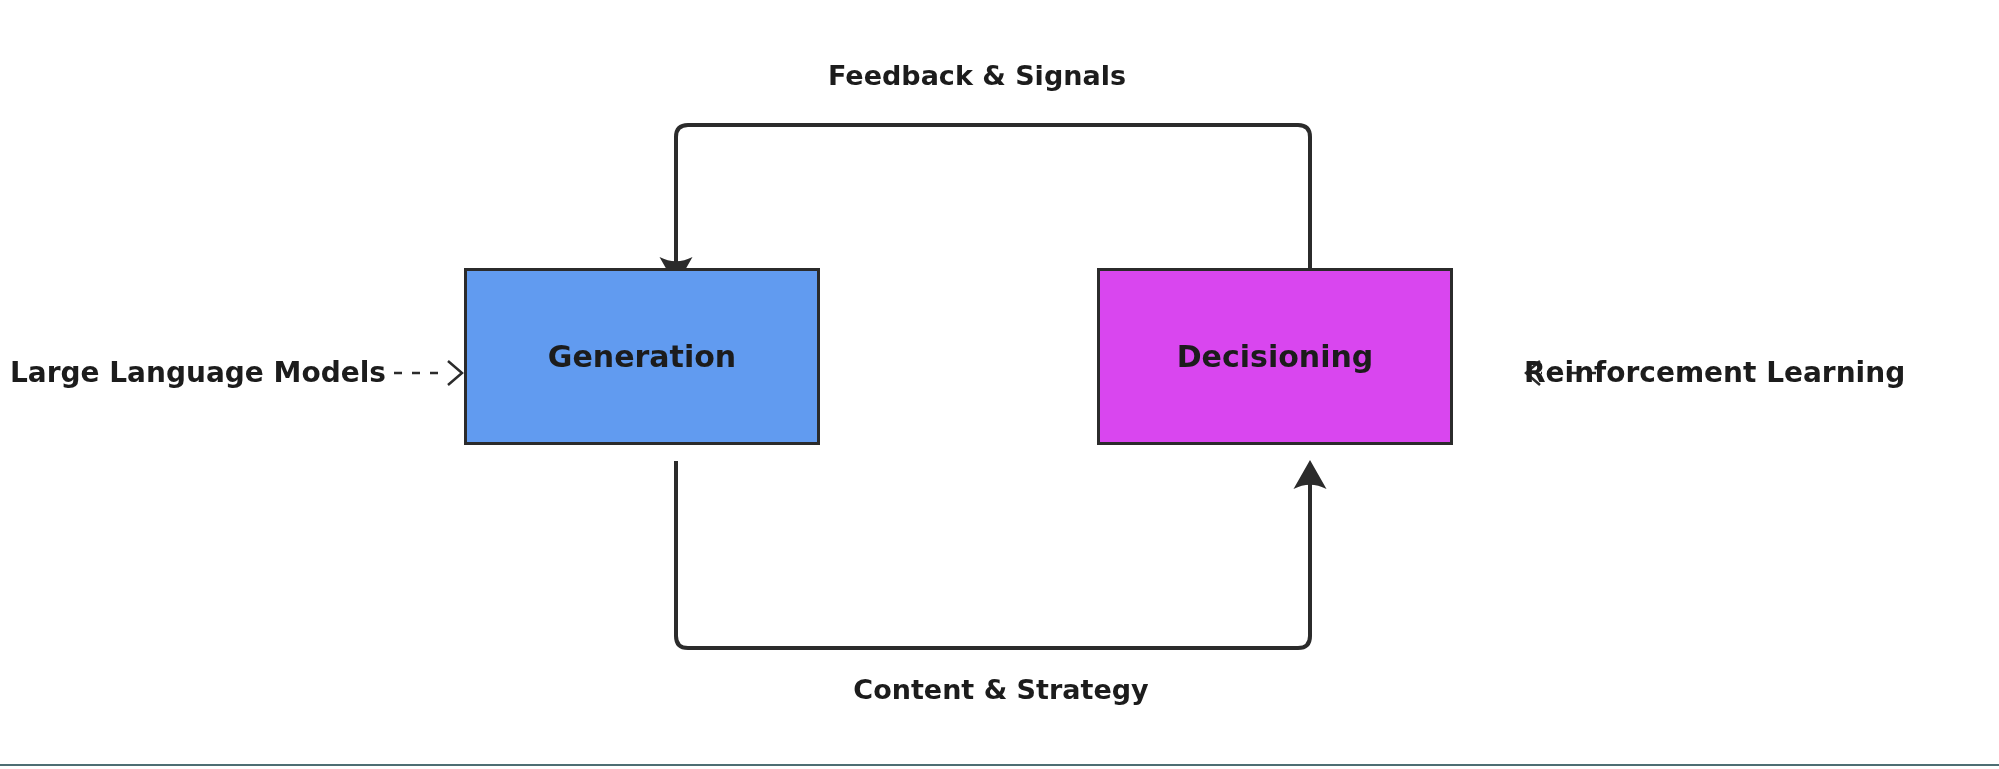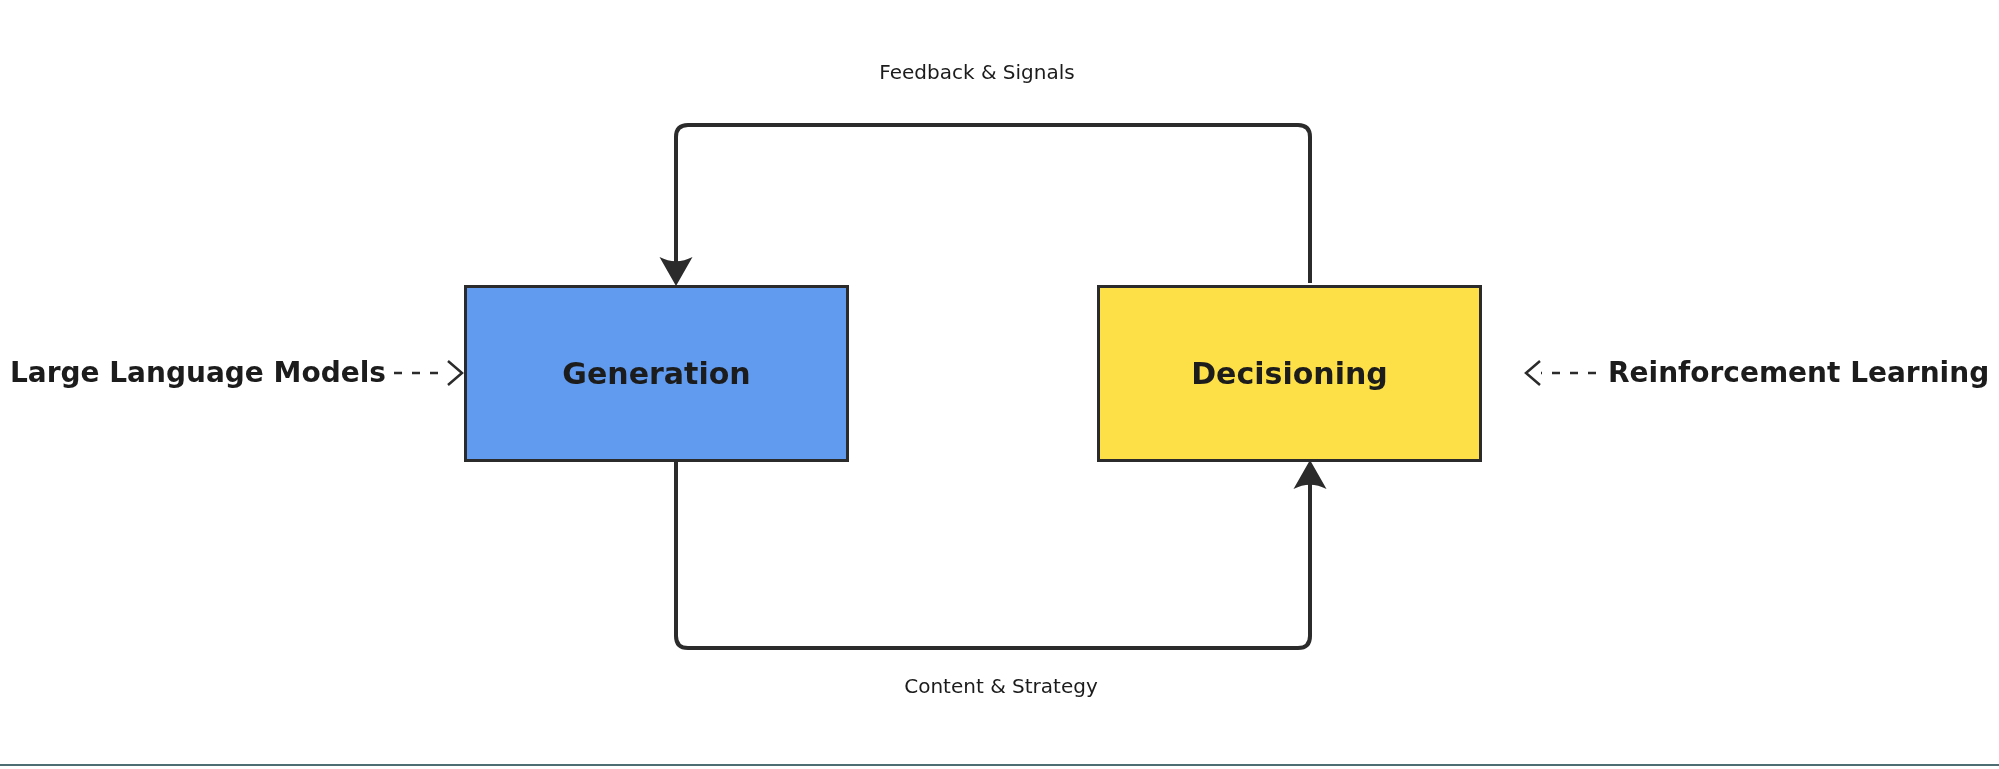--- a/index.html
+++ b/index.html
@@ -27,45 +27,45 @@
   .edges .dashline{
     fill:none;stroke:var(--line,#2b2b2b);stroke-width:2.5;
     stroke-dasharray:8 10;
   }
   .edges .chevron{
     fill:none;stroke:var(--line,#2b2b2b);stroke-width:2.5;
     stroke-linejoin:miter;stroke-linecap:butt;
   }
   .node{
     position:absolute;
-    top:285px;width:385px;height:177px;
+    top:268px;width:356px;height:177px;
     box-sizing:border-box;
     border:3px solid var(--line,#2b2b2b);
     display:flex;align-items:center;justify-content:center;
   }
   .node-generation{left:464px;}
   .node-decisioning{left:1097px;}
   .node-label{
     font-size:30px;font-weight:bold;color:var(--ink,#1c1c1c);
     white-space:nowrap;
   }
   .edge-label{
     position:absolute;left:977px;transform:translateX(-50%);
-    font-size:20px;font-weight:normal;color:var(--ink,#1c1c1c);
+    font-size:27px;font-weight:bold;color:var(--ink,#1c1c1c);
     white-space:nowrap;
   }
   .edge-label.top{top:60px;}
   .edge-label.bottom{top:674px;margin-left:24px;}
   .side-label{
     position:absolute;top:356px;
     font-size:28px;font-weight:bold;color:var(--ink,#1c1c1c);
     white-space:nowrap;line-height:34px;
   }
   .side-label.left{right:1613px;text-align:left;}
-  .side-label.right{left:1608px;text-align:right;}
+  .side-label.right{left:1524px;text-align:right;}
   .footer-rule{
     position:absolute;left:0;right:0;top:764px;height:2px;
     background:#4d6e73;
   }
 </style>
 </head>
 <body>
 
 <div class="canvas">
 
@@ -81,21 +81,21 @@
     <path class="chevron" d="M448 361 L462 373 L448 385"></path>
 
     <path class="dashline" d="M1596 373 L1541 373"></path>
     <path class="chevron" d="M1540 361 L1526 373 L1540 385"></path>
   </svg>
 
   <div class="node node-generation" style="background-color: rgb(97, 155, 240);">
     <span class="node-label">Generation</span>
   </div>
 
-  <div class="node node-decisioning" style="background-color: #fde047;">
+  <div class="node node-decisioning" style="background-color: #d946ef;">
     <span class="node-label">Decisioning</span>
   </div>
 
   <div class="edge-label top">Feedback &amp; Signals</div>
 
   <div class="edge-label bottom">Content &amp; Strategy</div>
 
   <div class="side-label left">Large Language Models</div>
 
   <div class="side-label right">Reinforcement Learning</div>

